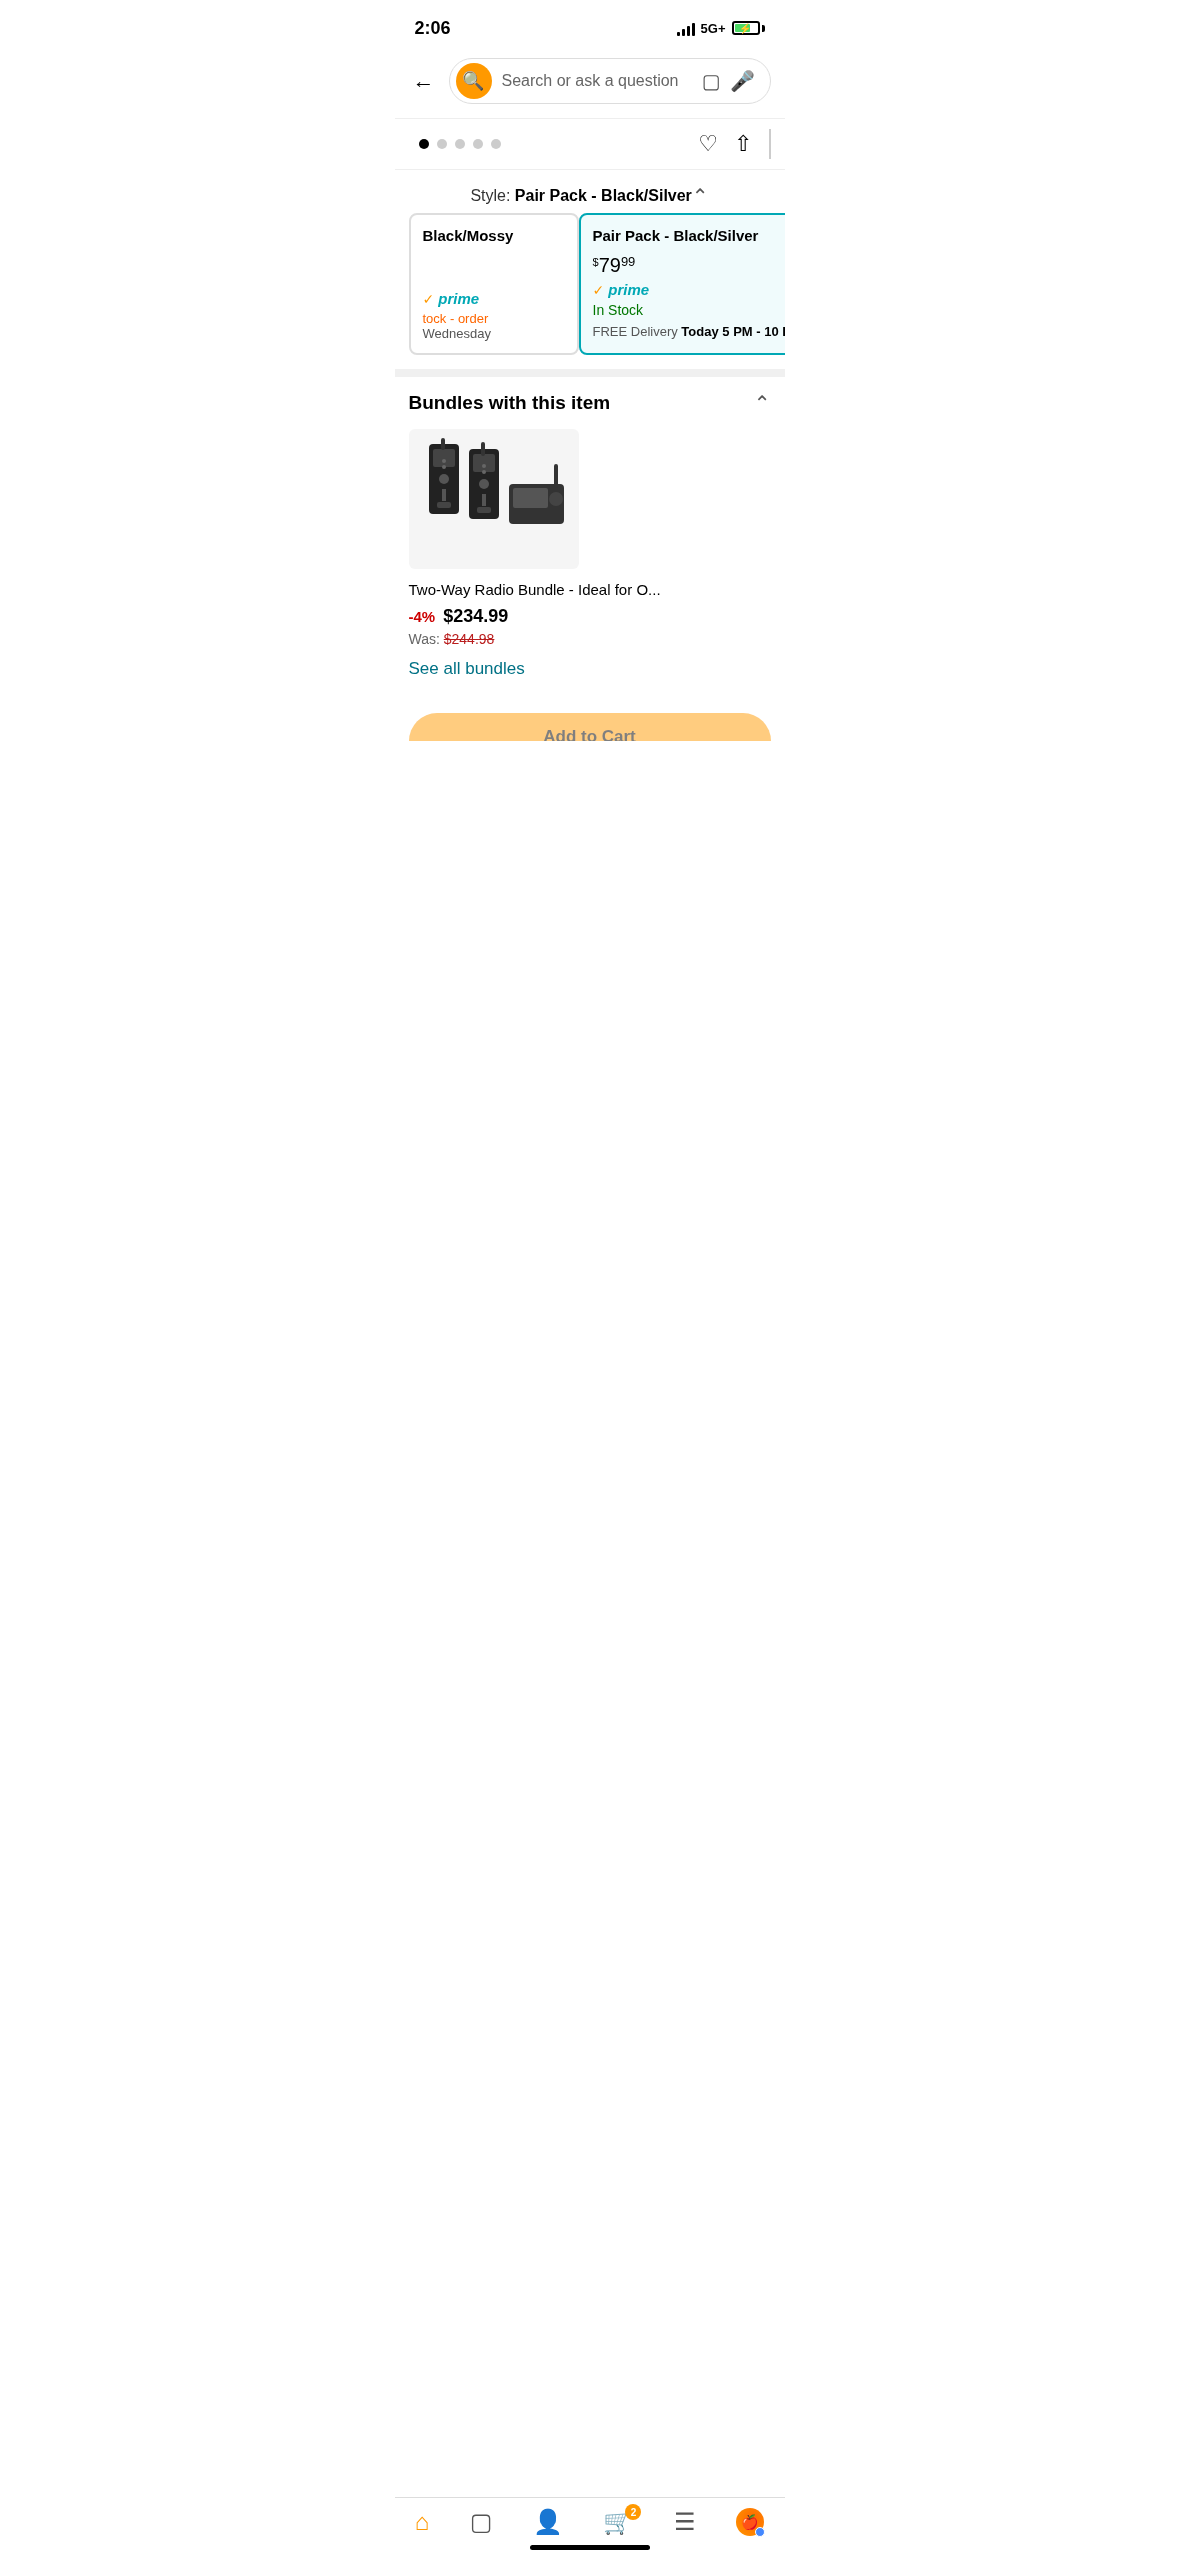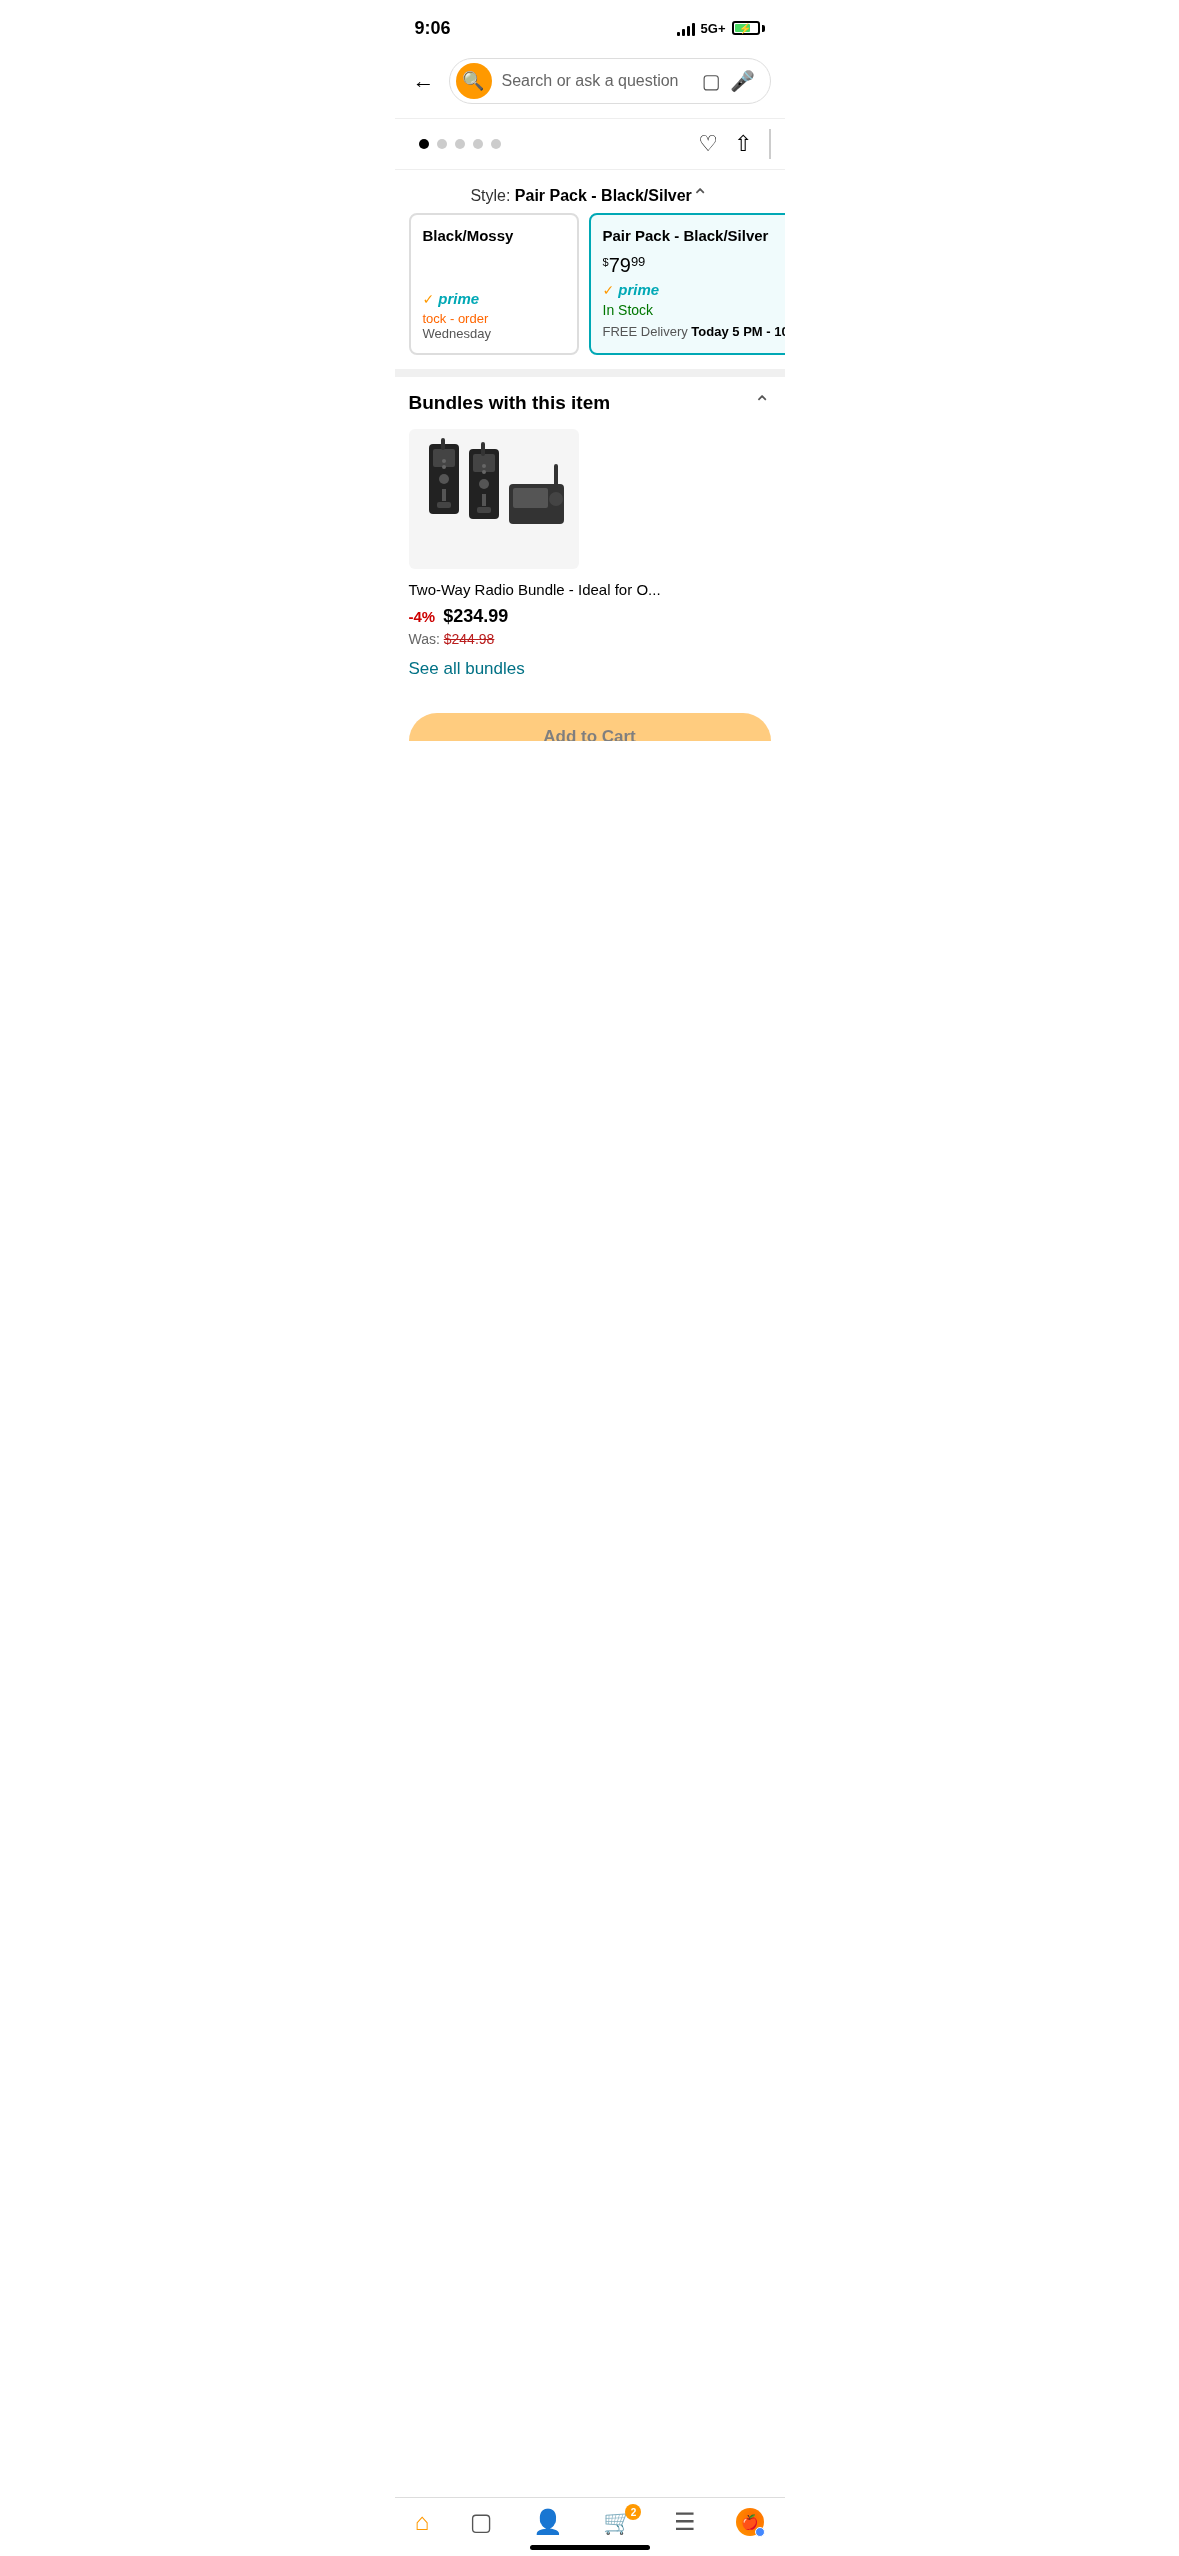--- a/index.html
+++ b/index.html
@@ -196,21 +196,20 @@
     }
     .chevron-up {
       font-size: 20px;
       color: #555;
     }
 
     
     .style-options-scroll {
       display: flex;
       overflow-x: auto;
-      gap: 10px;
       padding: 0 14px 14px 14px;
       scrollbar-width: none;
     }
     .style-options-scroll::-webkit-scrollbar { display: none; }
 
     .style-card {
       min-width: 170px;
       border: 2px solid #ddd;
       border-radius: 8px;
       padding: 12px;
@@ -442,21 +441,21 @@
       margin: 0 14px 80px 14px;
       font-size: 17px;
       font-weight: 600;
       color: #000;
     }
   </style>
 </head>
 <body>
 
 <div class="status-bar">
-  <div class="status-time">9:06</div>
+  <div class="status-time">2:06</div>
   <div class="status-icons">
     <div class="signal-bars">
       <div class="bar bar1"></div>
       <div class="bar bar2"></div>
       <div class="bar bar3"></div>
       <div class="bar bar4"></div>
     </div>
     <div class="network-text">5G+</div>
     <div class="battery">
       <div class="battery-body">

